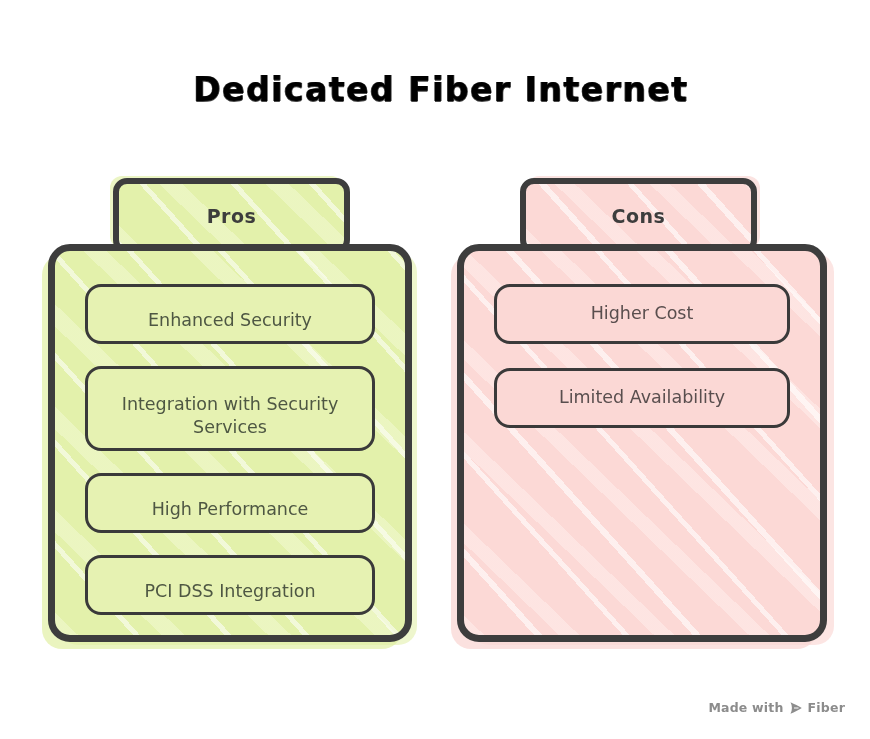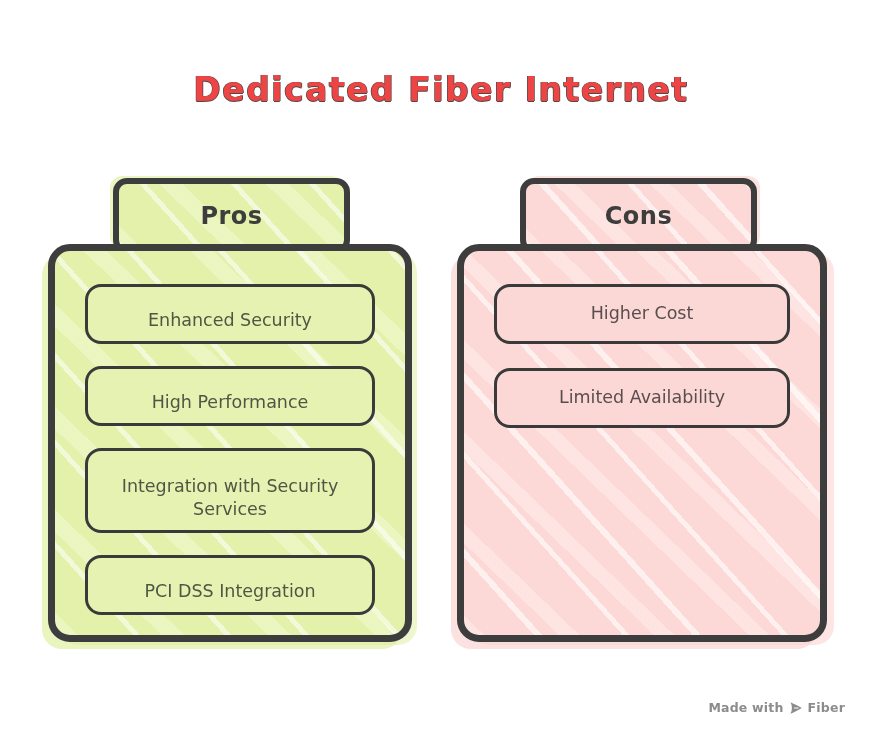--- a/index.html
+++ b/index.html
@@ -4,35 +4,35 @@
 <style>
   html,body{margin:0;padding:0;background:#ffffff;}
   .canvas{
     position:relative;width:870px;height:739px;overflow:hidden;
     background:#ffffff;
     font-family:"DejaVu Sans","Liberation Sans",sans-serif;
   }
   .title{
     position:absolute;top:70px;left:0;right:0;margin:0;
     text-align:center;font-size:33px;font-weight:800;letter-spacing:1.5px;
-    color:#ef4444;
+    color:#000000;
     text-shadow:0.7px 0 0 #4a4a4a,-0.7px 0 0 #4a4a4a,0 0.7px 0 #4a4a4a;
     padding-left:12px;
   }
   .panel{position:absolute;top:178px;height:464px;}
   .panel.pros{left:48px;width:364px;}
   .panel.cons{left:457px;width:370px;}
 
   .tab{
     position:absolute;top:0;height:76px;
     border:6px solid #3d3d3d;border-radius:14px;
     box-sizing:border-box;
     display:flex;align-items:center;justify-content:center;
     z-index:1;
-    font-size:24px;font-weight:800;letter-spacing:0.5px;color:#3d3d3d;
+    font-size:19px;font-weight:800;letter-spacing:0.5px;color:#3d3d3d;
   }
   .pros .tab{left:65px;width:237px;}
   .cons .tab{left:63px;width:237px;}
 
   .box{
     position:absolute;top:66px;left:0;right:0;bottom:0;
     border:7px solid #3d3d3d;border-radius:22px;
     box-sizing:border-box;
     display:flex;flex-direction:column;gap:22px;
     padding:33px 30px;
@@ -83,25 +83,25 @@
   <h1 class="title">Dedicated Fiber Internet</h1>
 
   <div class="panel pros">
     <div class="tab green-fill">
       <span>Pros</span>
     </div>
     <div class="box green-fill">
       <div class="item">
         <span>Enhanced Security</span>
       </div>
+      <div class="item tall">
+        <span>Integration with Security Services</span>
+      </div>
       <div class="item">
         <span>High Performance</span>
-      </div>
-      <div class="item tall">
-        <span>Integration with Security Services</span>
       </div>
       <div class="item">
         <span>PCI DSS Integration</span>
       </div>
     </div>
   </div>
 
   <div class="panel cons">
     <div class="tab pink-fill">
       <span>Cons</span>

